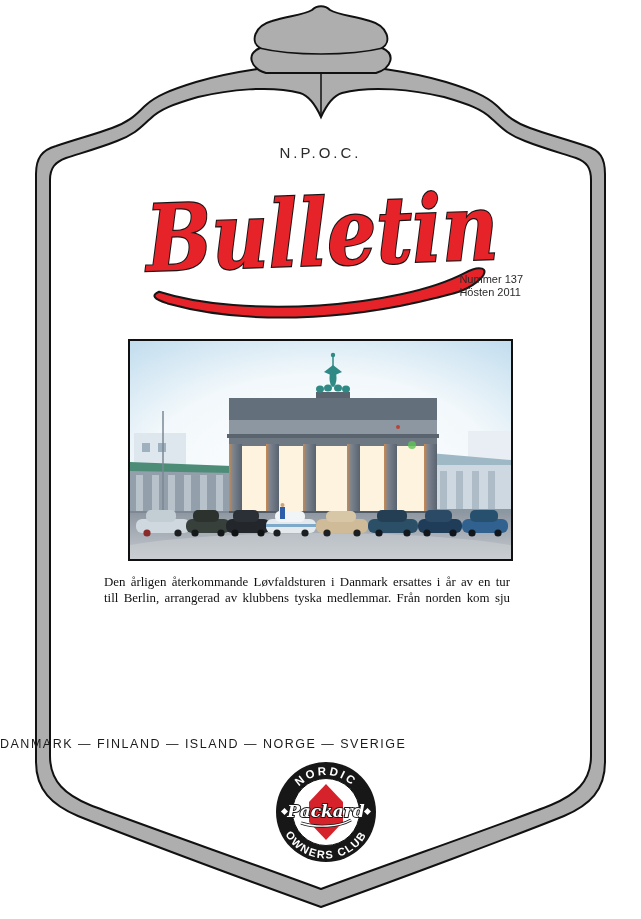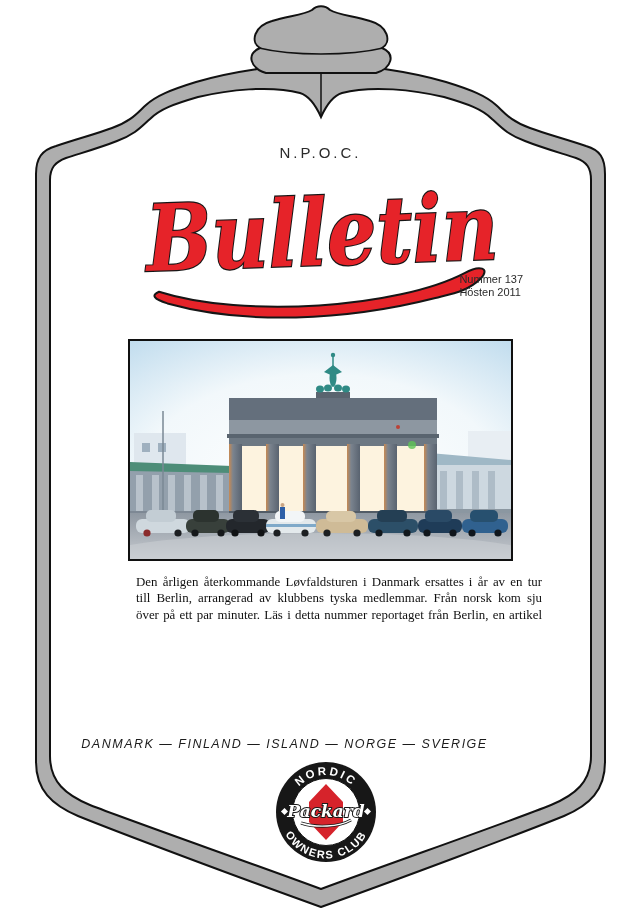--- a/index.html
+++ b/index.html
@@ -17,34 +17,34 @@
     top:273px;right:118px;
     font-size:11px;line-height:12.5px;color:#2b2b2b;
   }
   
   #photo-frame{
     top:339px;left:128px;width:381px;height:218px;
     border:2px solid #101010;background:#eaf2f8;
   }
   
   #article{
-    top:574px;left:136px;width:406px;
+    top:574px;left:104px;width:406px;
     font-family:"Liberation Serif",serif;
     font-size:12.9px;line-height:16.3px;color:#101010;
   }
   #article .line{
     text-align:justify;
     -moz-text-align-last:justify;
     text-align-last:justify;
     white-space:normal;
   }
   
   #countries{
-    top:737px;left:0;width:569px;text-align:center;
-    font-size:12.5px;letter-spacing:1.5px;color:#1c1c1c;font-style:italic;
+    top:737px;left:0;width:569px;text-align:left;
+    font-size:12.5px;letter-spacing:1.5px;color:#1c1c1c;
   }
   #badge-wrap{ top:757px;left:271px;width:110px;height:110px; }
   svg{display:block;}
 </style>
 </head>
 <body>
 
 <svg class="abs" style="top:0;left:0" width="641" height="919" viewBox="0 0 641 919">
 
   <path d="M 321 907
@@ -257,22 +257,21 @@
     <g>
       <rect x="150" y="166" width="5" height="12" fill="#2d5fa8"></rect>
       <circle cx="152.5" cy="164" r="2" fill="#caa584"></circle>
     </g>
   </g>
 </svg>
 </div>
 
 <div class="abs" id="article">
   <div class="line">Den årligen återkommande Løvfaldsturen i Danmark ersattes i år av en tur</div>
-  <div class="line">till Berlin, arrangerad av klubbens tyska medlemmar. Från norsk kom sju</div>
-  <div class="line">över på ett par minuter. Läs i detta nummer reportaget från Berlin, en artikel</div>
+  <div class="line">till Berlin, arrangerad av klubbens tyska medlemmar. Från norden kom sju</div>
 </div>
 
 <div class="abs" id="countries">DANMARK — FINLAND — ISLAND — NORGE — SVERIGE</div>
 
 <div class="abs" id="badge-wrap">
 <svg width="110" height="110" viewBox="0 0 110 110">
   <defs>
     <path id="arcTop" d="M 18 55 A 37 37 0 0 1 92 55"></path>
     <path id="arcBot" d="M 8.5 55 A 46.5 46.5 0 0 0 101.5 55"></path>
   </defs>

